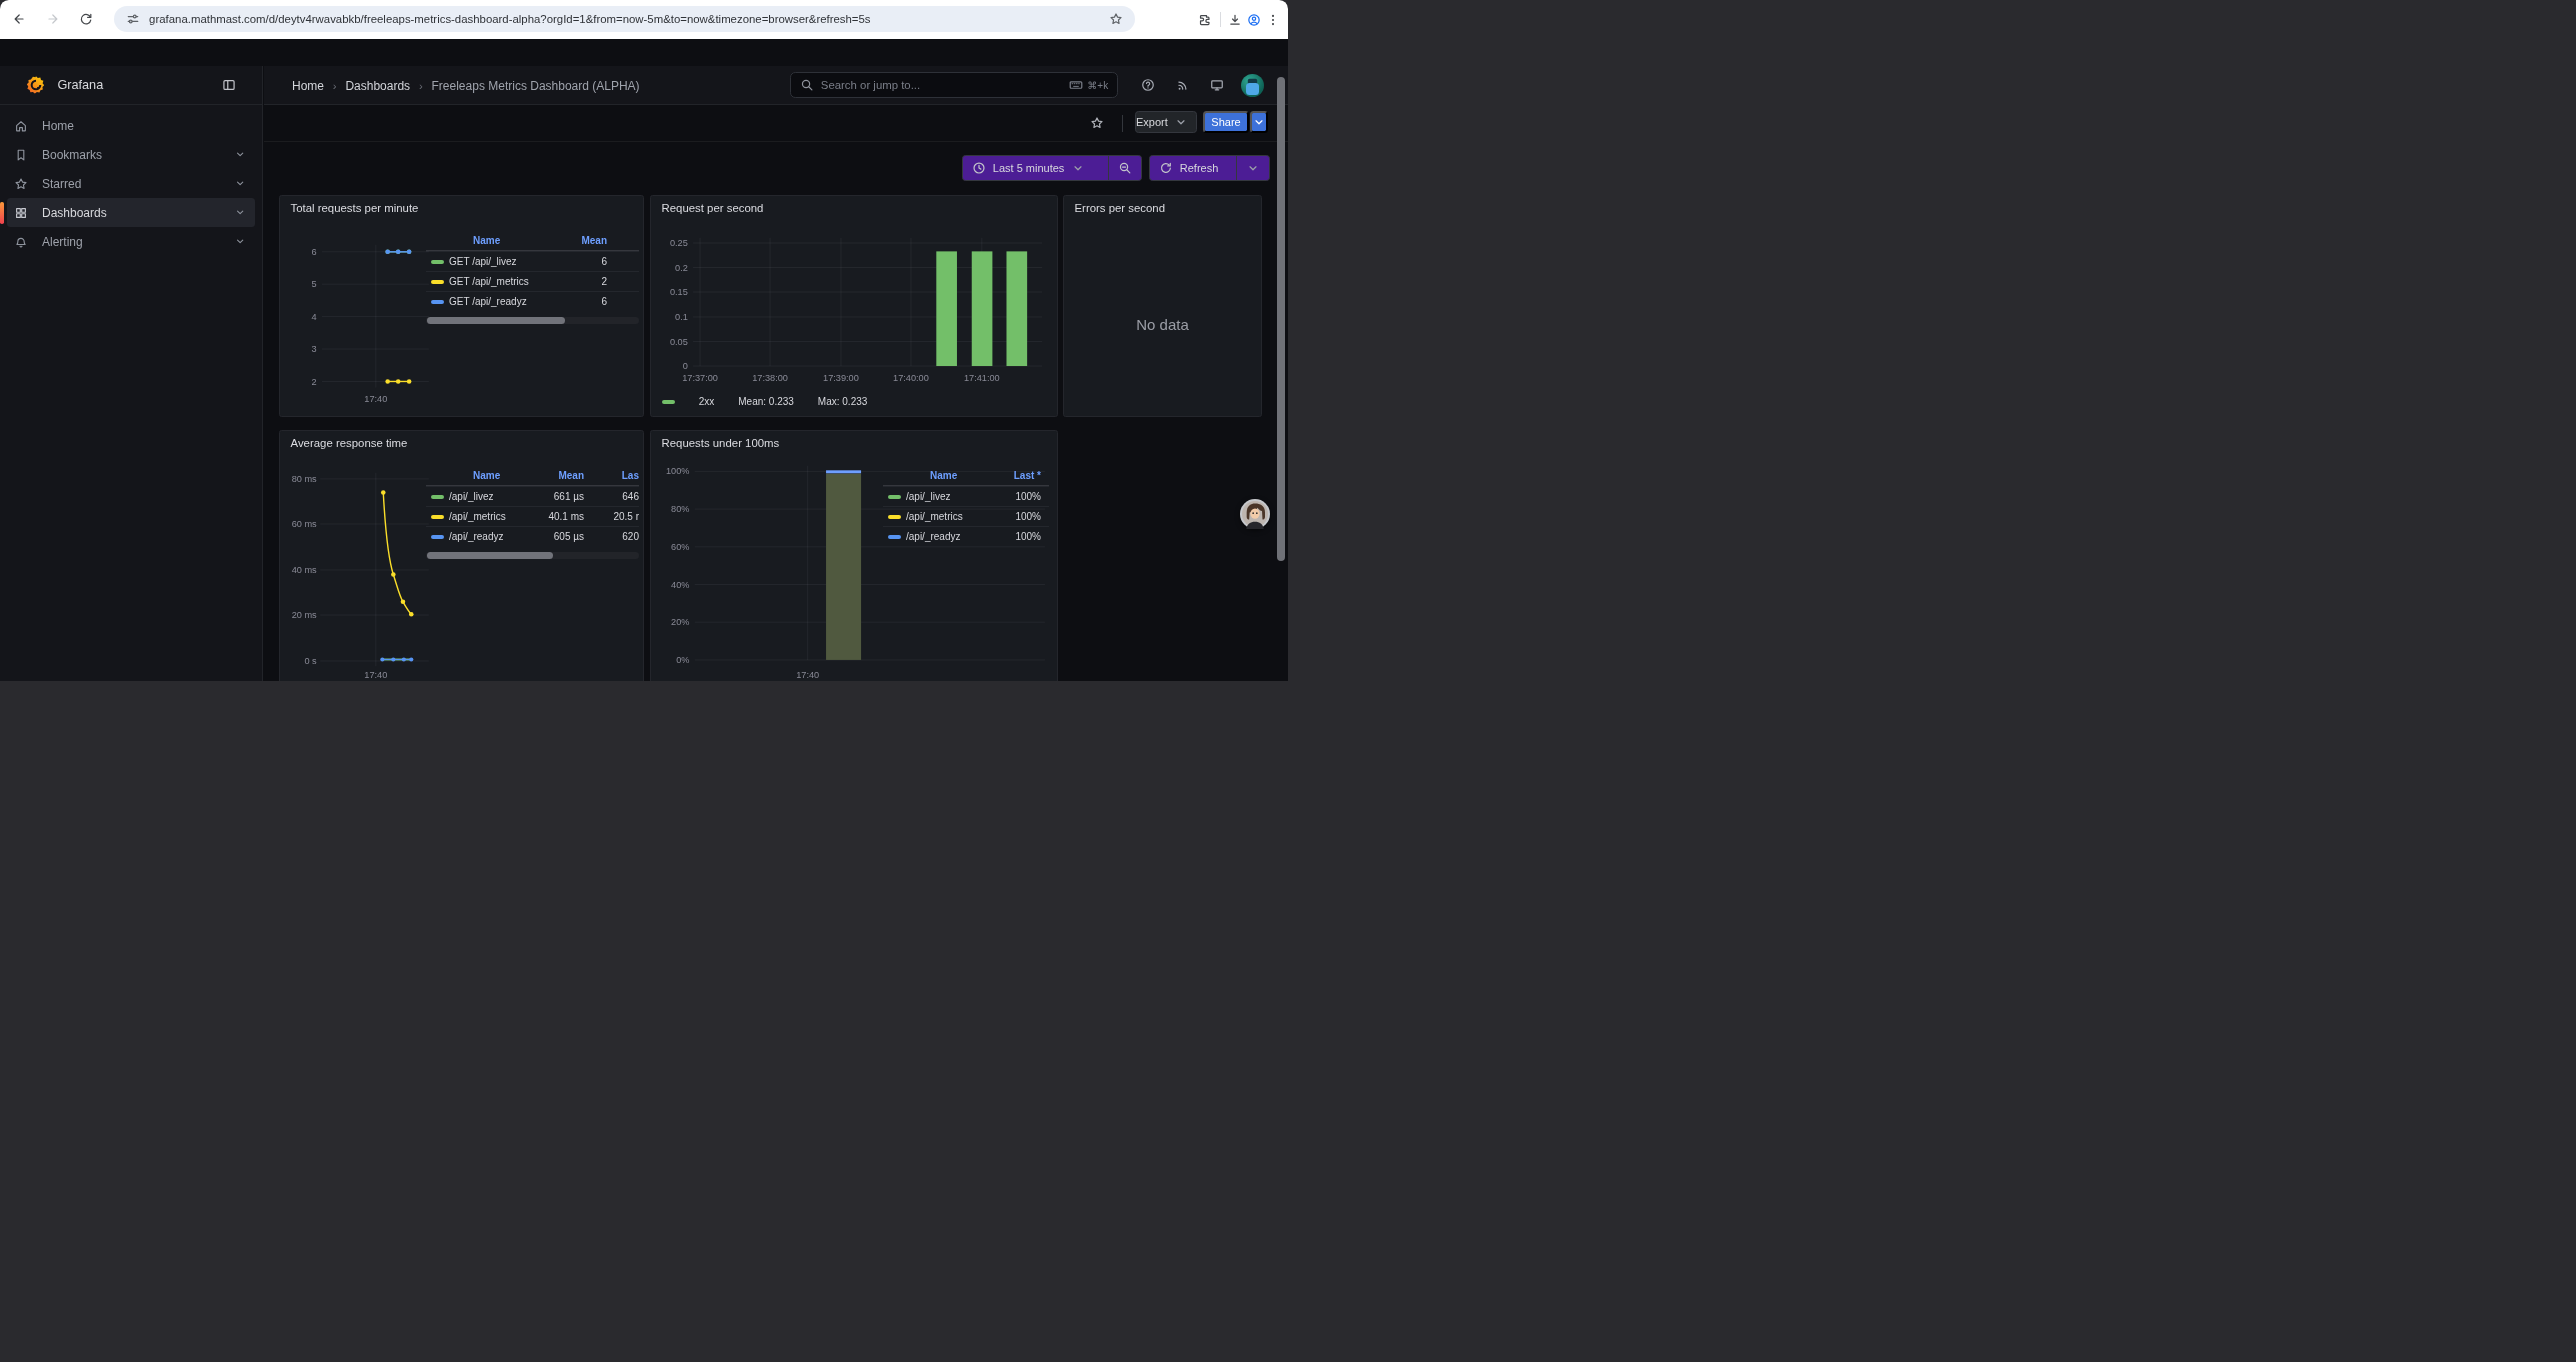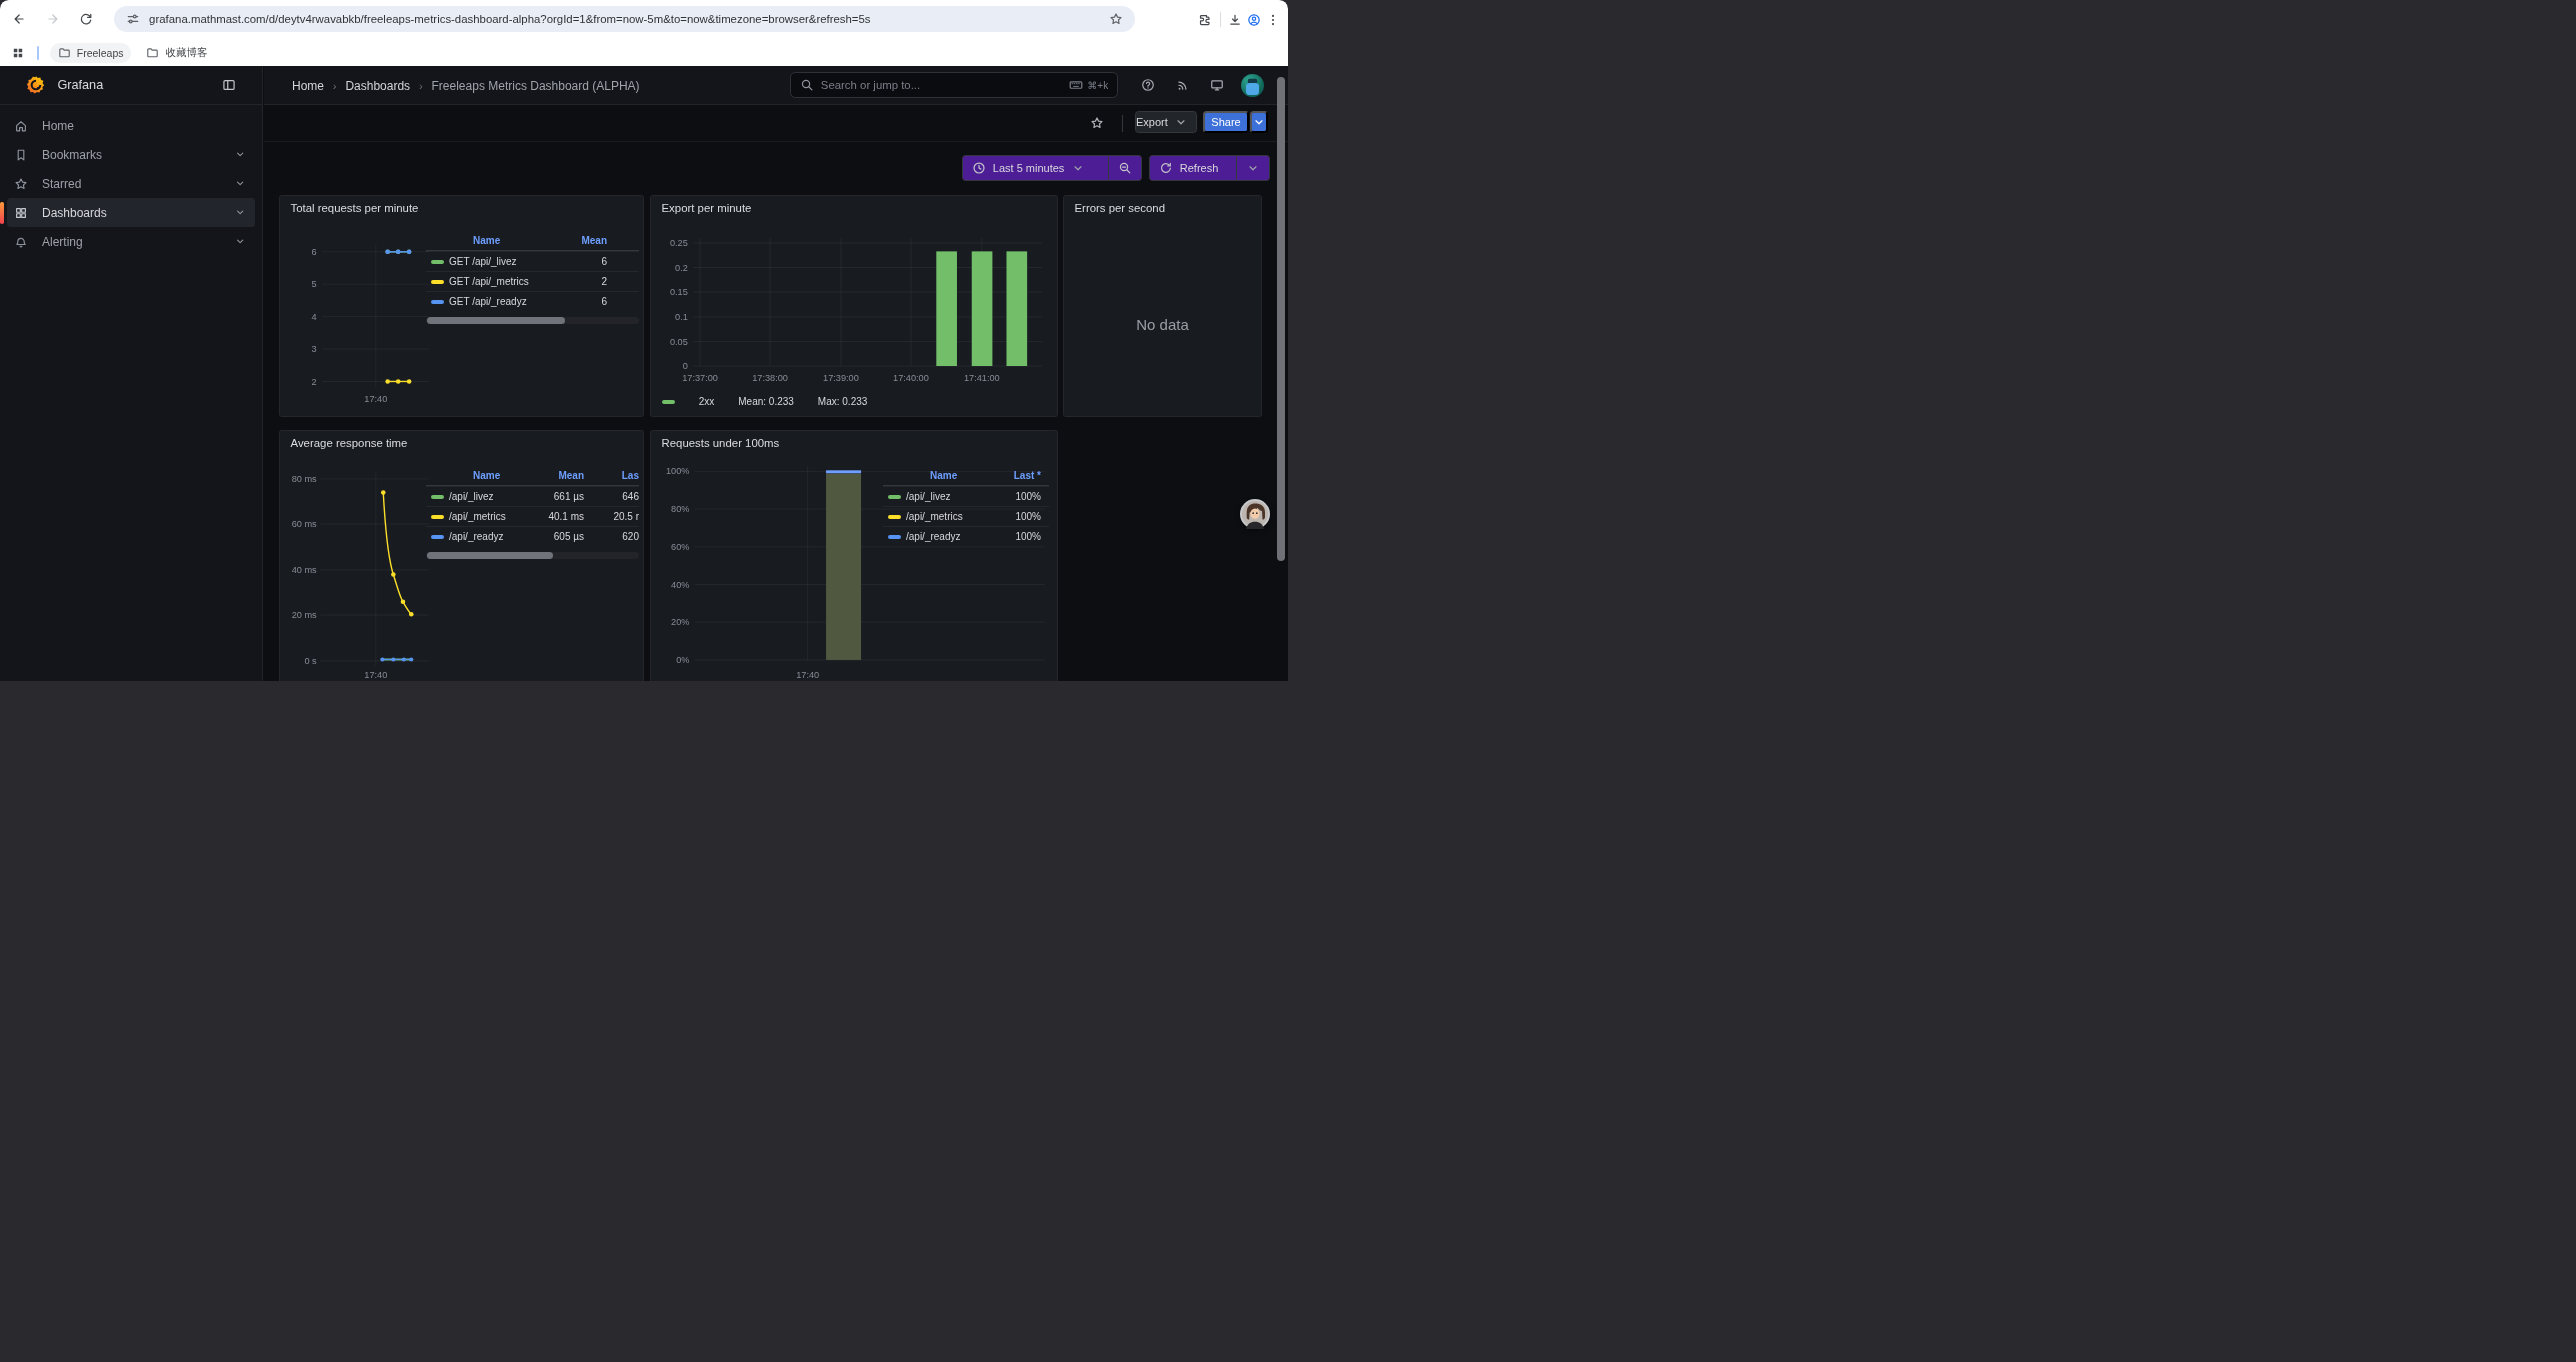--- a/index.html
+++ b/index.html
@@ -149,42 +149,20 @@
       <span class="nav-ic" style="position:static;margin-right:5.3px">
           <svg class="ic" width="14" height="14" viewBox="0 0 16 16" fill="none" stroke="currentColor" stroke-width="1.4" stroke-linecap="round" stroke-linejoin="round">
             <circle cx="8" cy="3.3" r="1.25" fill="currentColor" stroke="none"></circle>
             <circle cx="8" cy="8" r="1.25" fill="currentColor" stroke="none"></circle>
             <circle cx="8" cy="12.7" r="1.25" fill="currentColor" stroke="none"></circle>
           </svg>
         </span>
     </div>
   </div>
 
-  <div class="bookmarks">
-    <span class="nav-ic" style="position:static;margin-left:8.8px">
-        <svg class="ic" width="14" height="14" viewBox="0 0 16 16" fill="none" stroke="currentColor" stroke-width="1.4" stroke-linecap="round" stroke-linejoin="round">
-          <path d="M3.2 3.2h4v4h-4zM8.8 3.2h4v4h-4zM3.2 8.8h4v4h-4zM8.8 8.8h4v4h-4z" fill="currentColor" stroke="none"></path>
-        </svg>
-      </span>
-    <span class="bm-sep"></span>
-    <div id="bookmark-items" style="display:flex;align-items:center;gap:7px">
-        <div class="bm-item">
-          <svg class="ic" width="13" height="13" viewBox="0 0 16 16" fill="none" stroke="#5F6368" stroke-width="1.4" stroke-linejoin="round">
-            <path d="M2.2 4.6c0-.55.45-1 1-1h3.1l1.3 1.4h5.2c.55 0 1 .45 1 1v6.2c0 .55-.45 1-1 1H3.2c-.55 0-1-.45-1-1z"></path>
-          </svg>
-          <span>Freeleaps</span>
-        </div>
-        <div class="bm-item">
-          <svg class="ic" width="13" height="13" viewBox="0 0 16 16" fill="none" stroke="#5F6368" stroke-width="1.4" stroke-linejoin="round">
-            <path d="M2.2 4.6c0-.55.45-1 1-1h3.1l1.3 1.4h5.2c.55 0 1 .45 1 1v6.2c0 .55-.45 1-1 1H3.2c-.55 0-1-.45-1-1z"></path>
-          </svg>
-          <span>收藏博客</span>
-        </div>
-      </div>
-  </div>
 
   <div class="grafana">
 
     <aside class="sidebar">
       <div class="side-head">
         <svg width="20" height="20" viewBox="0 0 24 24">
           <defs>
               <linearGradient id="glg" x1="0" y1="1" x2="0.8" y2="0">
             <stop offset="0" stop-color="#F05A28"></stop>
                 <stop offset="1" stop-color="#FBCA0A"></stop>
@@ -418,21 +396,21 @@
             <span class=" lg-clip">GET /api/_readyz</span>
             <span class="cell-r lg-clip">6</span>
           </div>
         </div>
       <div class="hscroll" style="left:146px;top:121px;width:213px">
           <div class="thumb" style="width:138px"></div>
         </div>
     </section>
 
     <section class="panel" style="left:650px;top:129px;width:408px;height:222px">
-      <h2 class="panel-title">Export per minute</h2>
+      <h2 class="panel-title">Request per second</h2>
       <svg class="chart" id="c2" width="397" height="203" viewBox="0 0 453 232">
           <line x1="42" x2="441" y1="32" y2="32" class="grid-line"></line>
           <line x1="42" x2="441" y1="60" y2="60" class="grid-line"></line>
           <line x1="42" x2="441" y1="88" y2="88" class="grid-line"></line>
           <line x1="42" x2="441" y1="116.5" y2="116.5" class="grid-line"></line>
           <line x1="42" x2="441" y1="144.5" y2="144.5" class="grid-line"></line>
           <line x1="42" x2="441" y1="172.6" y2="172.6" class="grid-line"></line>
           <line x1="50" x2="50" y1="26" y2="172.6" class="grid-line"></line>
           <line x1="130" x2="130" y1="26" y2="172.6" class="grid-line"></line>
           <line x1="211" x2="211" y1="26" y2="172.6" class="grid-line"></line>

